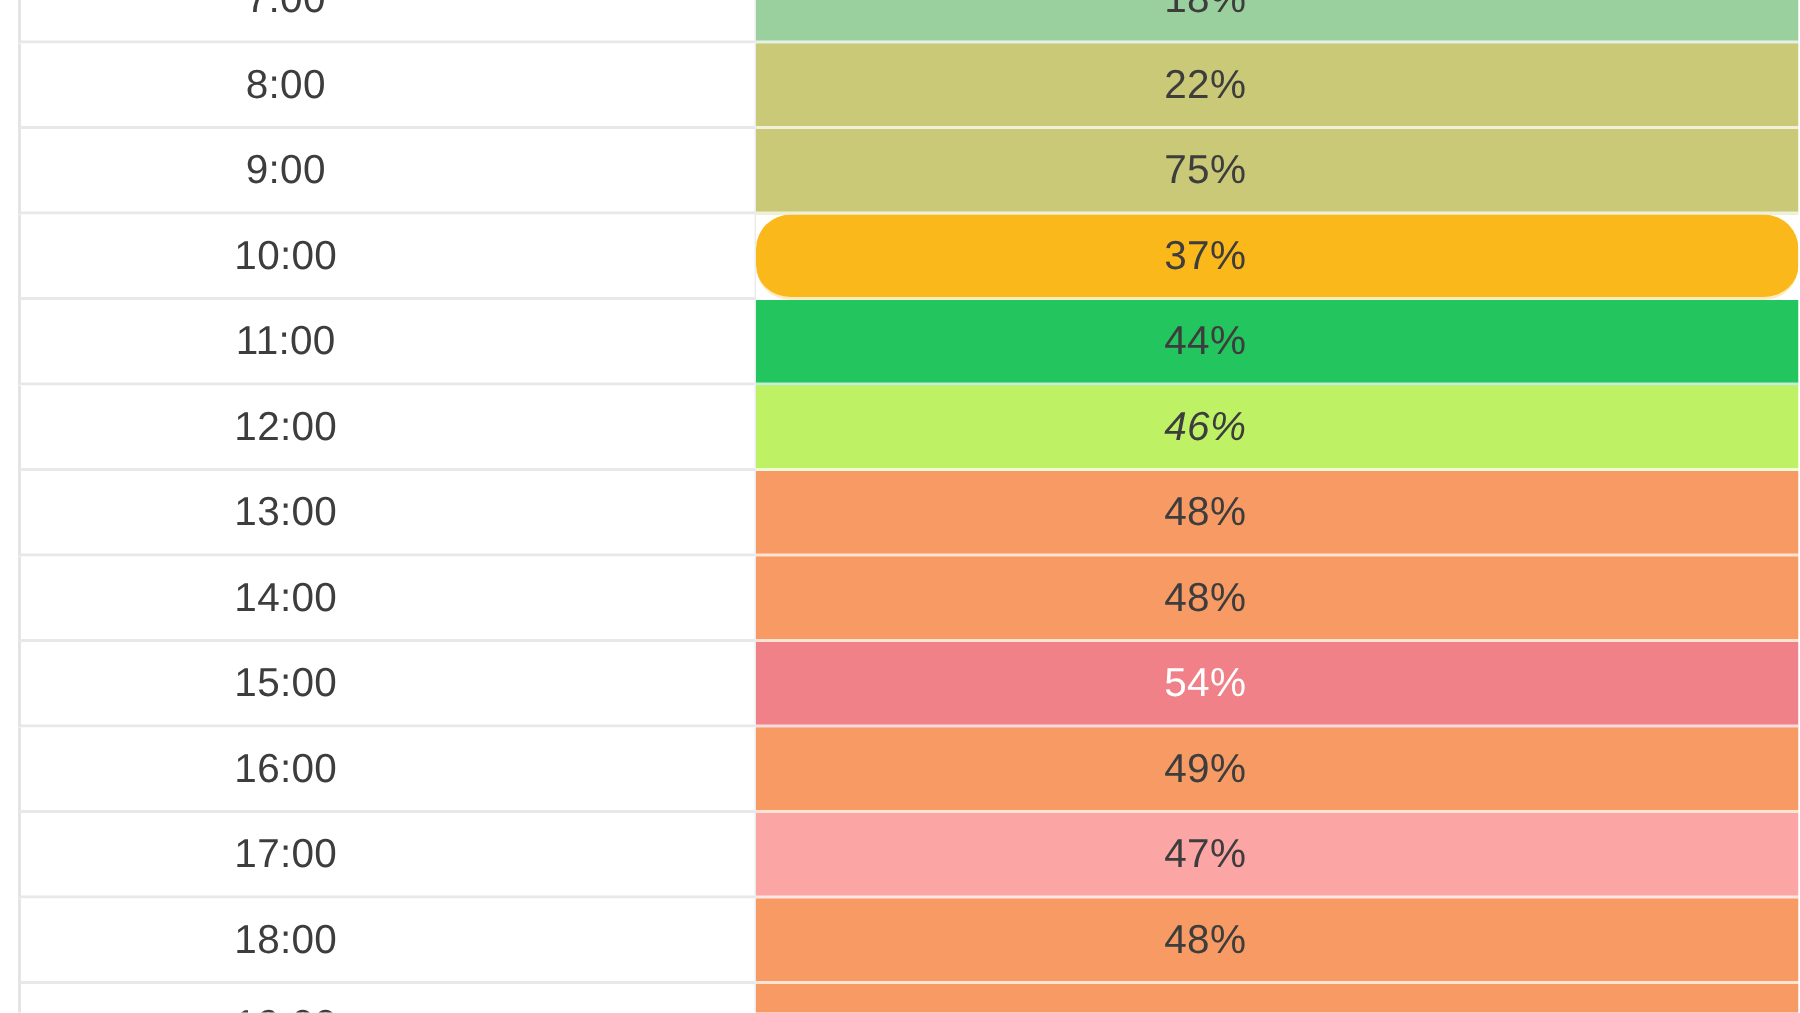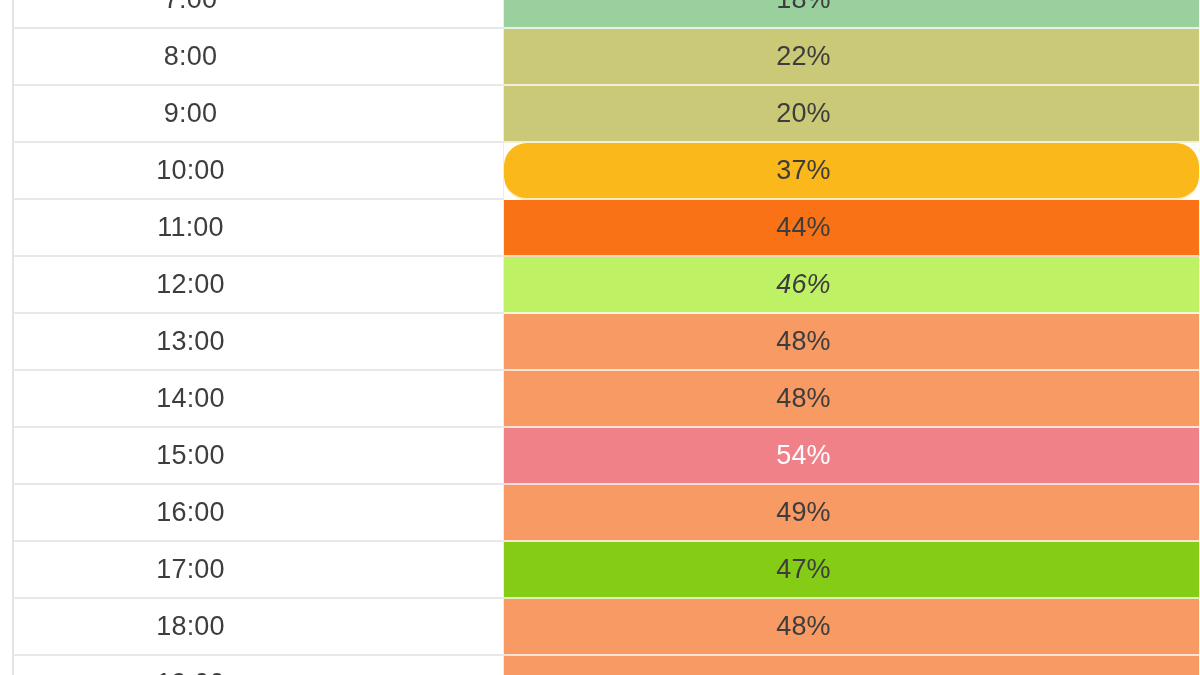--- a/index.html
+++ b/index.html
@@ -107,33 +107,33 @@
         </tr>
         <tr class="data-row">
           <td class="gutter"></td>
           <td class="cell-time">8:00</td>
           <td class="cell-value" style="background: rgb(201, 201, 119);">22%</td>
           <td class="tail"></td>
         </tr>
         <tr class="data-row">
           <td class="gutter"></td>
           <td class="cell-time">9:00</td>
-          <td class="cell-value" style="background: rgb(201, 201, 119);">20%</td>
+          <td class="cell-value" style="background: rgb(201, 201, 119);">75%</td>
           <td class="tail"></td>
         </tr>
         <tr class="data-row">
           <td class="gutter"></td>
           <td class="cell-time">10:00</td>
           <td class="cell-value" style="background: rgb(251, 184, 26); border-radius: 23px;">37%</td>
           <td class="tail"></td>
         </tr>
         <tr class="data-row">
           <td class="gutter"></td>
           <td class="cell-time">11:00</td>
-          <td class="cell-value" style="background: #f97316;">44%</td>
+          <td class="cell-value" style="background: #22c55e;">44%</td>
           <td class="tail"></td>
         </tr>
         <tr class="data-row">
           <td class="gutter"></td>
           <td class="cell-time">12:00</td>
           <td class="cell-value" style="background: #bef264; font-style: italic;">46%</td>
           <td class="tail"></td>
         </tr>
         <tr class="data-row">
           <td class="gutter"></td>
@@ -155,21 +155,21 @@
         </tr>
         <tr class="data-row">
           <td class="gutter"></td>
           <td class="cell-time">16:00</td>
           <td class="cell-value" style="background: rgb(247, 154, 100); margin-top: 12px;">49%</td>
           <td class="tail"></td>
         </tr>
         <tr class="data-row">
           <td class="gutter"></td>
           <td class="cell-time">17:00</td>
-          <td class="cell-value" style="background: #84cc16;">47%</td>
+          <td class="cell-value" style="background: #fca5a5;">47%</td>
           <td class="tail"></td>
         </tr>
         <tr class="data-row">
           <td class="gutter"></td>
           <td class="cell-time">18:00</td>
           <td class="cell-value" style="background: rgb(247, 154, 100);">48%</td>
           <td class="tail"></td>
         </tr>
         <tr class="data-row">
           <td class="gutter"></td>

